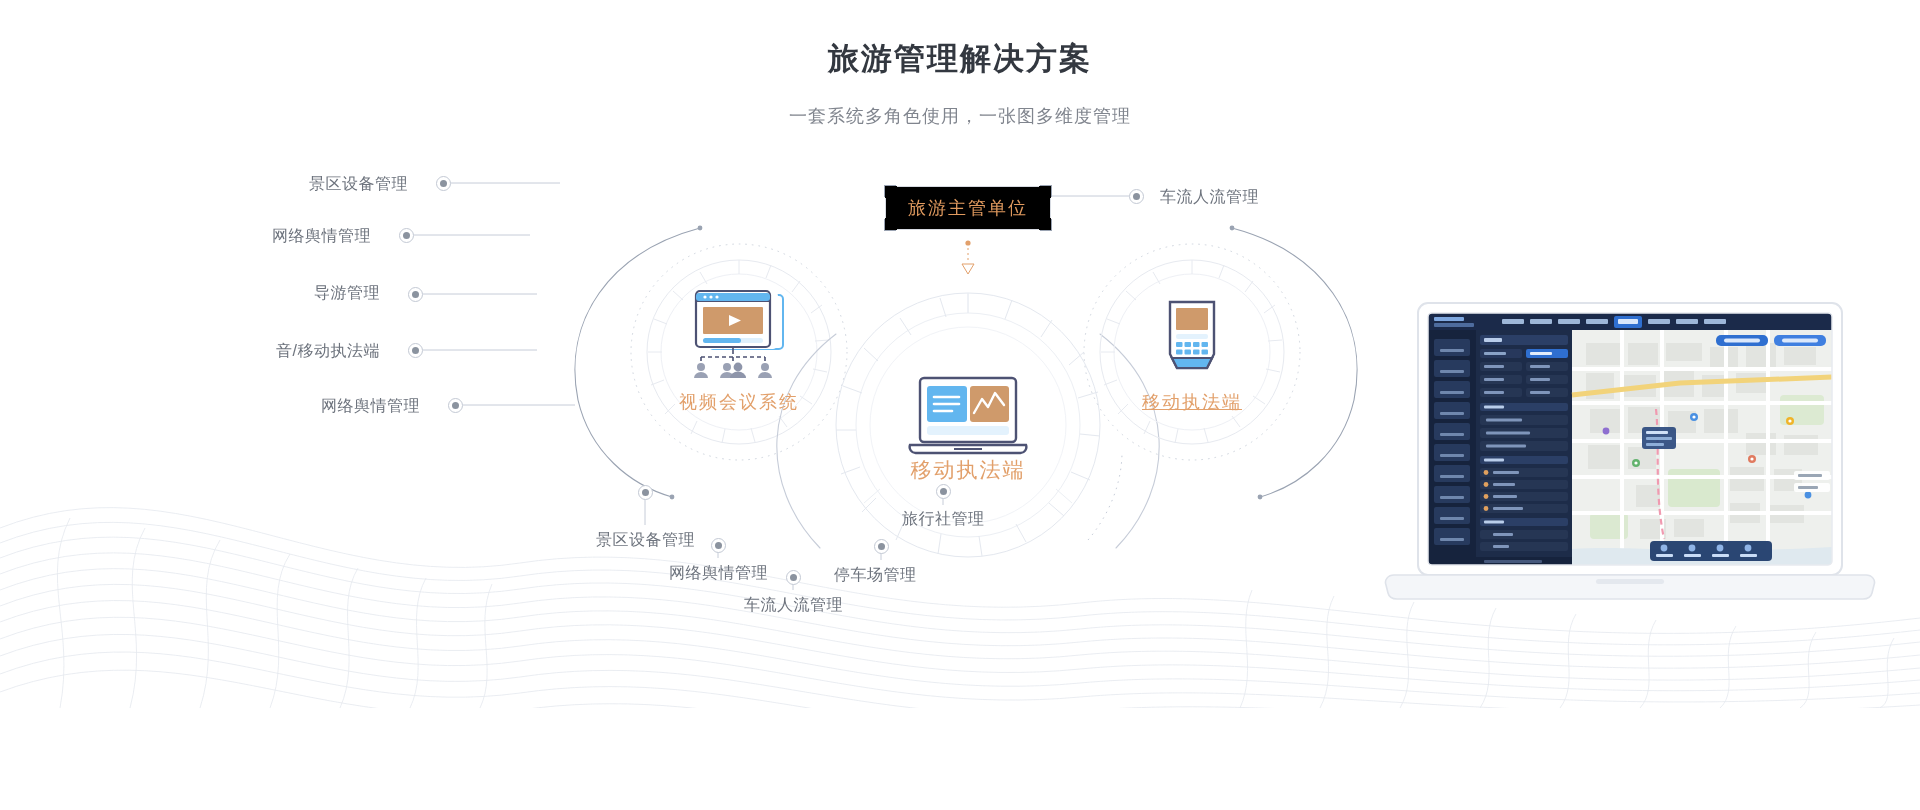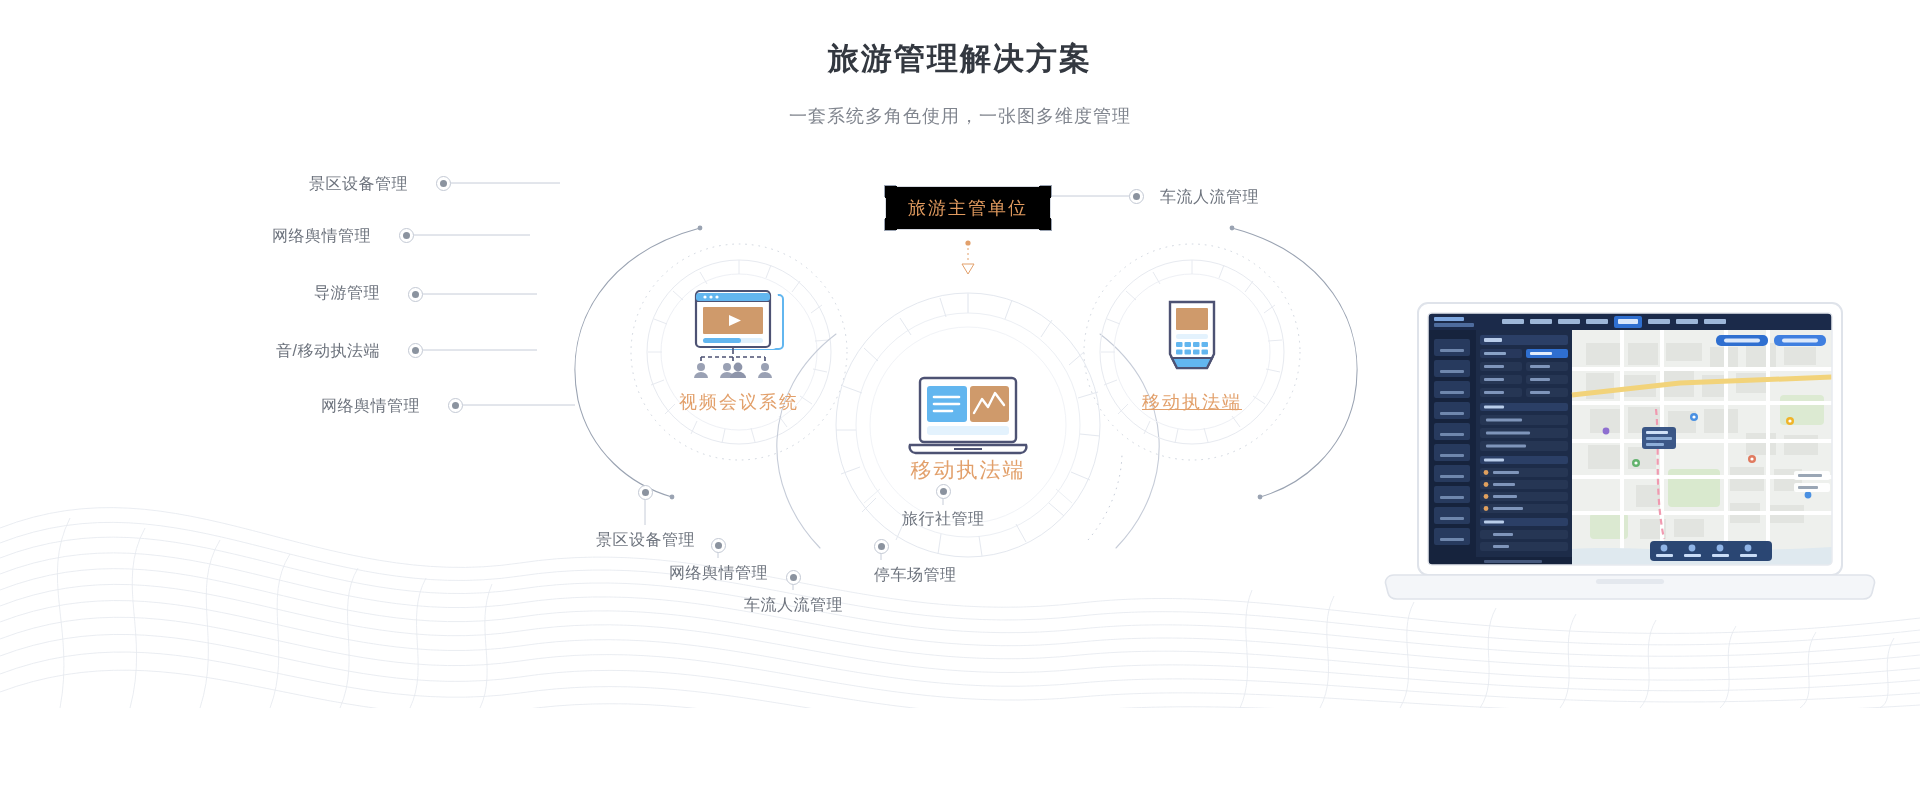--- a/index.html
+++ b/index.html
@@ -361,21 +361,21 @@
   <div class="dot" style="left:638px; top:485px;"></div>
   <div class="label" style="left:596px; top:530px;">景区设备管理</div>
 
   <div class="dot" style="left:711px; top:538px;"></div>
   <div class="label" style="left:669px; top:563px;">网络舆情管理</div>
 
   <div class="dot" style="left:786px; top:570px;"></div>
   <div class="label" style="left:744px; top:595px;">车流人流管理</div>
 
   <div class="dot" style="left:874px; top:539px;"></div>
-  <div class="label" style="left:834px; top:565px;margin-left:40px;">停车场管理</div>
+  <div class="label" style="left:834px; top:565px;">停车场管理</div>
 
   <div class="dot" style="left:936px; top:484px;"></div>
   <div class="label" style="left:902px; top:509px;">旅行社管理</div>
 
   <div class="laptop">
     <svg width="560" height="320" viewBox="0 0 560 320">
 
       <rect x="68" y="4" width="424" height="272" rx="10" fill="#ffffff" stroke="#dfe3ea" stroke-width="2"></rect>
 
       <clipPath id="screenClip">

